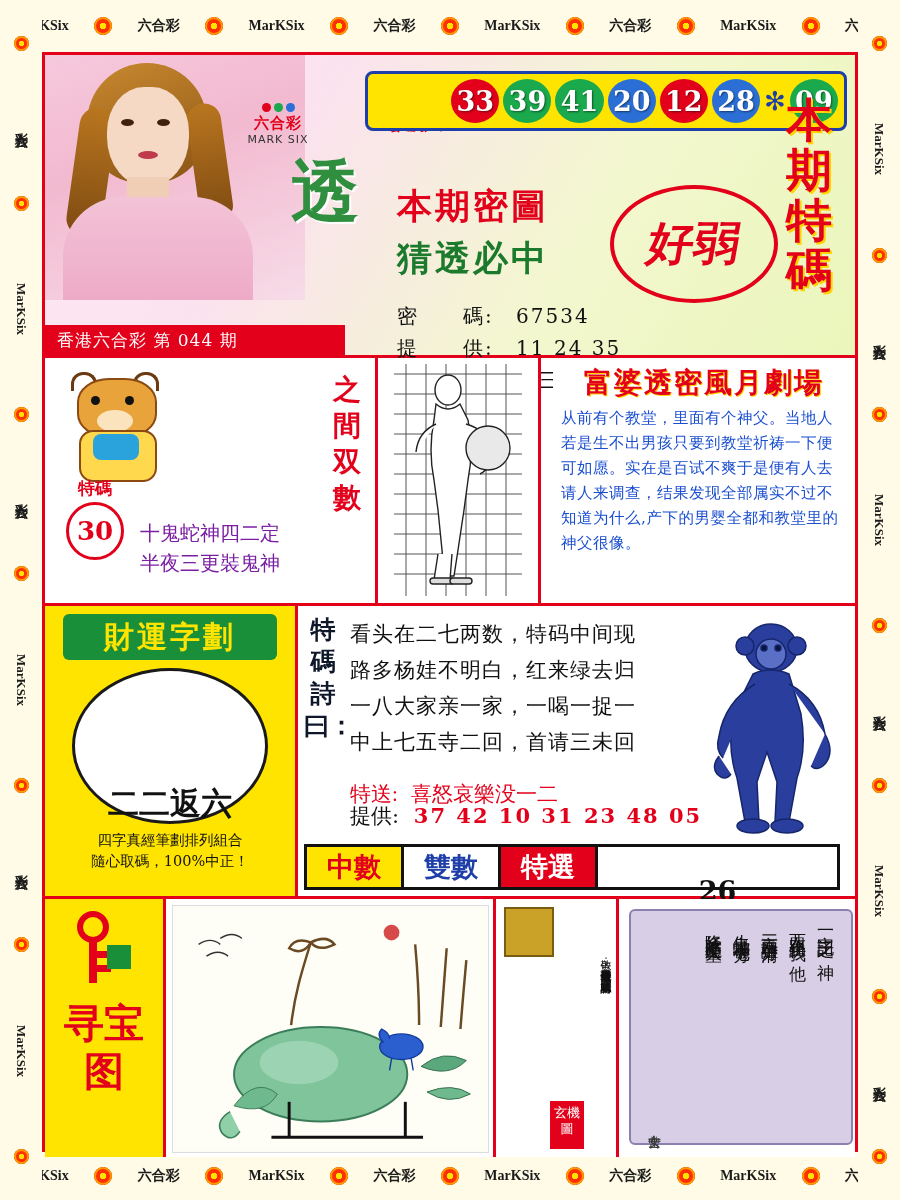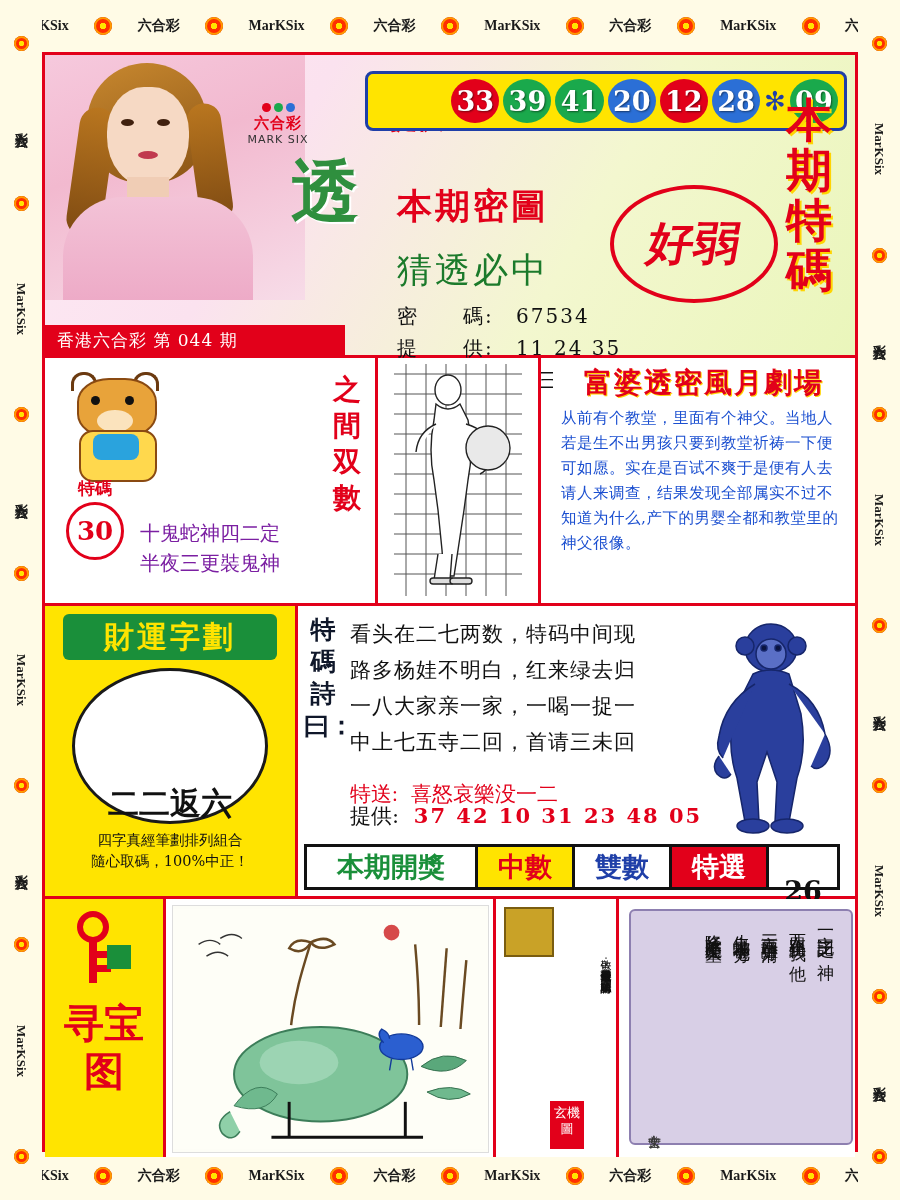--- a/index.html
+++ b/index.html
@@ -63,21 +63,21 @@
            padding:0 6px;box-sizing:border-box;gap:4px;}
   .ball{width:50px;height:44px;border-radius:50%;display:flex;align-items:center;justify-content:center;
         font-family:"DejaVu Serif",serif;font-weight:bold;font-size:27px;color:#fff;
         text-shadow:1px 1px 2px rgba(0,0,0,.5);}
   .star{font-size:26px;color:#1f3fa8;font-weight:bold;}
   .lbl-neibu{position:absolute;left:332px;top:20px;width:80px;text-align:center;
              font-size:27px;font-weight:bold;color:#e2001a;line-height:29px;
              font-family:"DejaVu Serif",serif;}
   .ttl2{position:absolute;left:352px;top:128px;font-size:35px;color:#e2001a;font-weight:bold;
         font-family:"DejaVu Serif",serif;letter-spacing:3px;}
-  .ttl3{position:absolute;left:352px;top:192px;font-size:35px;color:#1b7a2b;font-weight:normal;
+  .ttl3{position:absolute;left:352px;top:180px;font-size:35px;color:#1b7a2b;font-weight:bold;
         font-family:"DejaVu Serif",serif;letter-spacing:3px;}
   .kv{position:absolute;font-size:20px;color:#111;font-family:"DejaVu Serif",serif;letter-spacing:2px;}
   .circle-hand{position:absolute;left:565px;top:130px;width:160px;height:110px;border:4px solid #e2001a;
                border-radius:50%;display:flex;align-items:center;justify-content:center;}
   .circle-hand span{font-family:"DejaVu Serif",serif;font-size:46px;color:#e2001a;font-weight:bold;
                     transform:skewX(-10deg);}
   .xinchen{position:absolute;right:10px;top:40px;width:72px;text-align:center;
            font-family:"DejaVu Serif",serif;font-weight:bold;font-size:46px;line-height:50px;color:#e2001a;
            text-shadow:2px 2px 0 #ffd400;}
   .issue{position:absolute;left:0;bottom:0;width:300px;height:30px;background:#e2001a;color:#fff;
@@ -413,21 +413,20 @@
             <path d="M80 66 q-30 18 -36 52 q-4 14 4 22"></path>
             <path d="M114 66 q30 16 36 50"></path>
             <path d="M44 138 q-8 10 -2 18 q8 8 14 0" fill="#2a3f9d"></path>
             <path d="M150 116 q10 18 0 30 q-8 8 -14 2"></path>
             <ellipse cx="78" cy="208" rx="16" ry="7"></ellipse>
             <ellipse cx="112" cy="208" rx="16" ry="7"></ellipse>
           </g>
         </svg>
 
         <div class="kaijiang">
-          <div class="kj" style="width:168px;background:#ffffff;color:#1a8f3a">本期開獎</div>
           <div class="kj" style="width:94px;background:#ffe400;color:#e2001a">中數</div>
           <div class="kj" style="width:94px;background:#ffffff;color:#1f3fa8">雙數</div>
           <div class="kj" style="width:94px;background:#e2001a;color:#ffffff">特選</div>
           <div class="kj" style="flex:1;background:#ffe400;color:#111">26</div>
         </div>
       </div>
     </div>
 
     <div class="row4">
 

